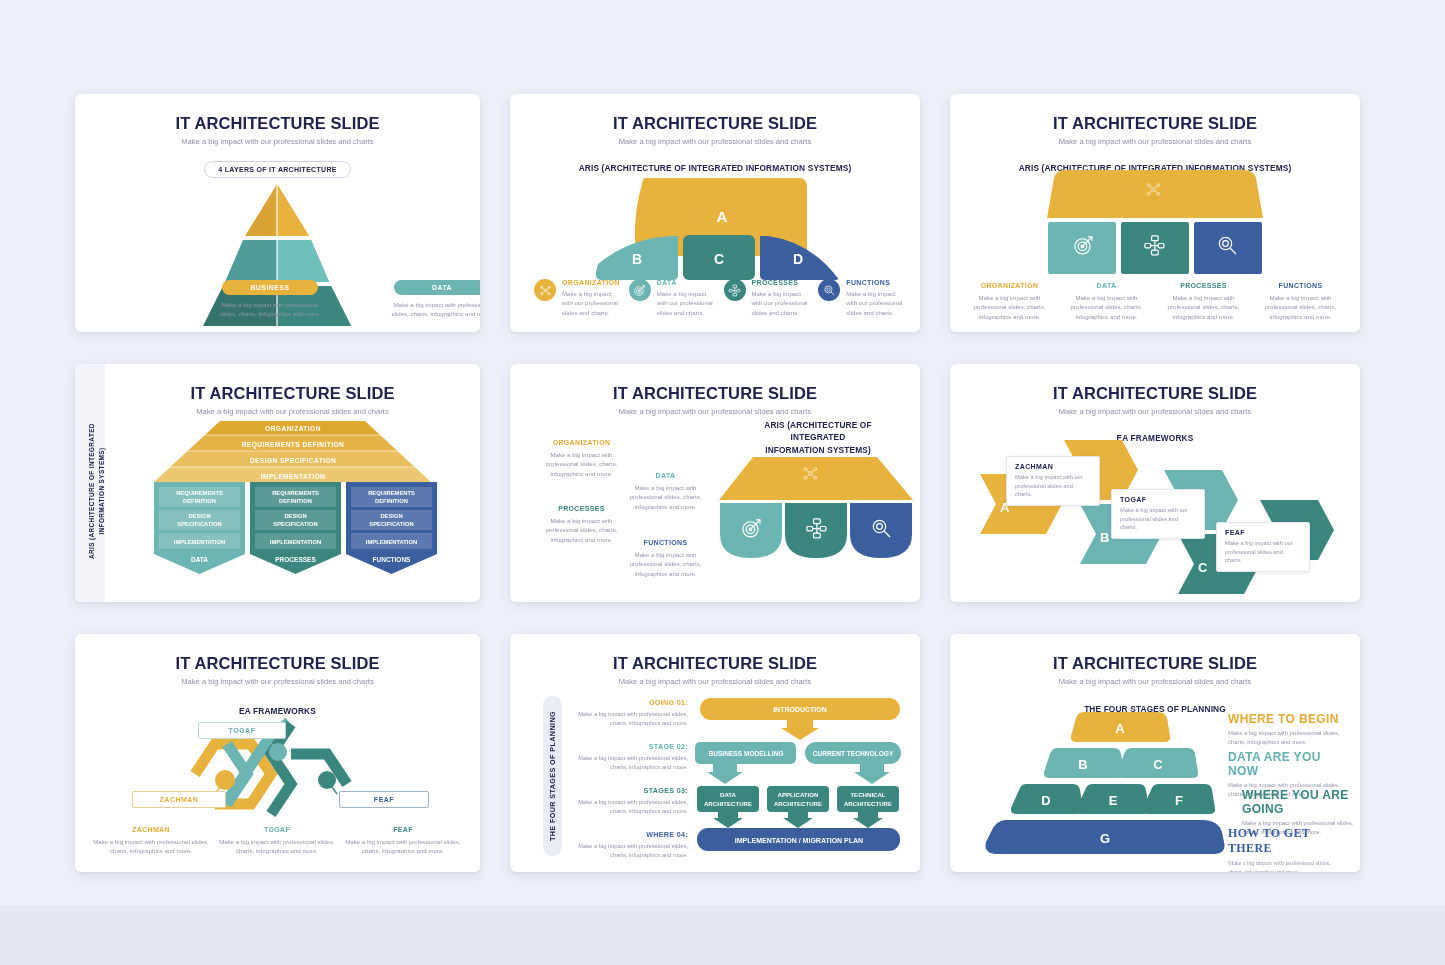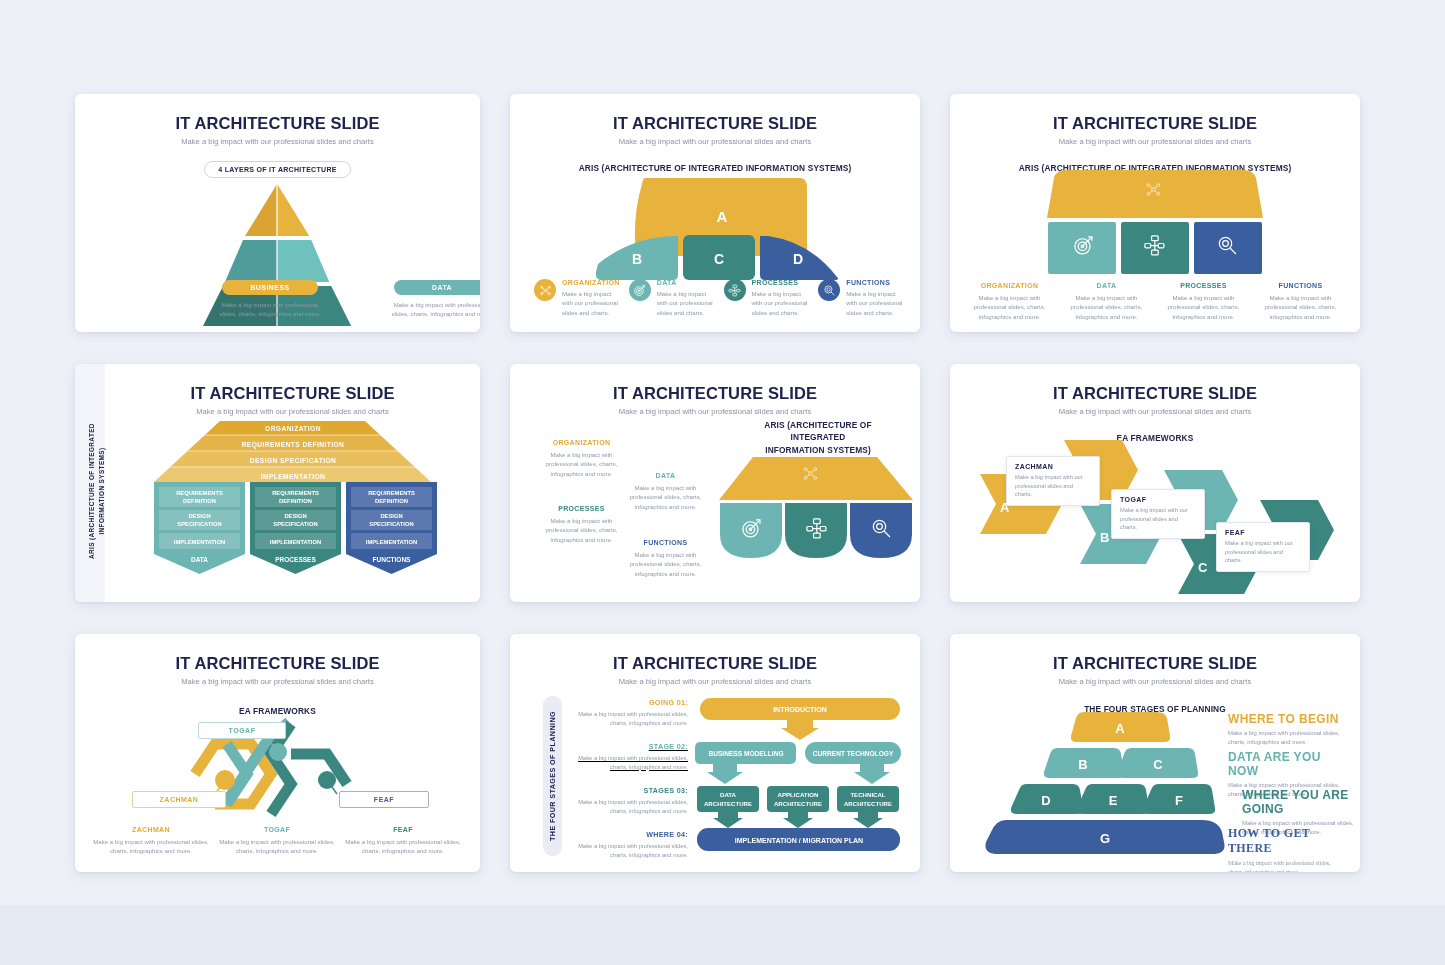--- a/index.html
+++ b/index.html
@@ -517,21 +517,21 @@
       <div class="s-sub">Make a big impact with our professional slides and charts</div>
 
       <div class="vtab" style="left:33px;top:62px;width:19px;height:160px;">
         <span>THE FOUR STAGES OF PLANNING</span>
       </div>
 
       <div style="position:absolute;left:58px;top:64px;width:120px;">
         <div class="stage-h accent-y">GOING 01:</div>
         <div class="stage-p">Make a big impact with professional slides, charts, infographics and more.</div>
       </div>
-      <div style="position:absolute;left:58px;top:108px;width:120px;text-decoration:underline;">
+      <div style="position:absolute;left:58px;top:108px;width:120px;">
         <div class="stage-h accent-lt">STAGE 02:</div>
         <div class="stage-p">Make a big impact with professional slides, charts, infographics and more.</div>
       </div>
       <div style="position:absolute;left:58px;top:152px;width:120px;">
         <div class="stage-h accent-dt">STAGES 03:</div>
         <div class="stage-p">Make a big impact with professional slides, charts, infographics and more.</div>
       </div>
       <div style="position:absolute;left:58px;top:196px;width:120px;">
         <div class="stage-h accent-b">WHERE 04:</div>
         <div class="stage-p">Make a big impact with professional slides, charts, infographics and more.</div>

